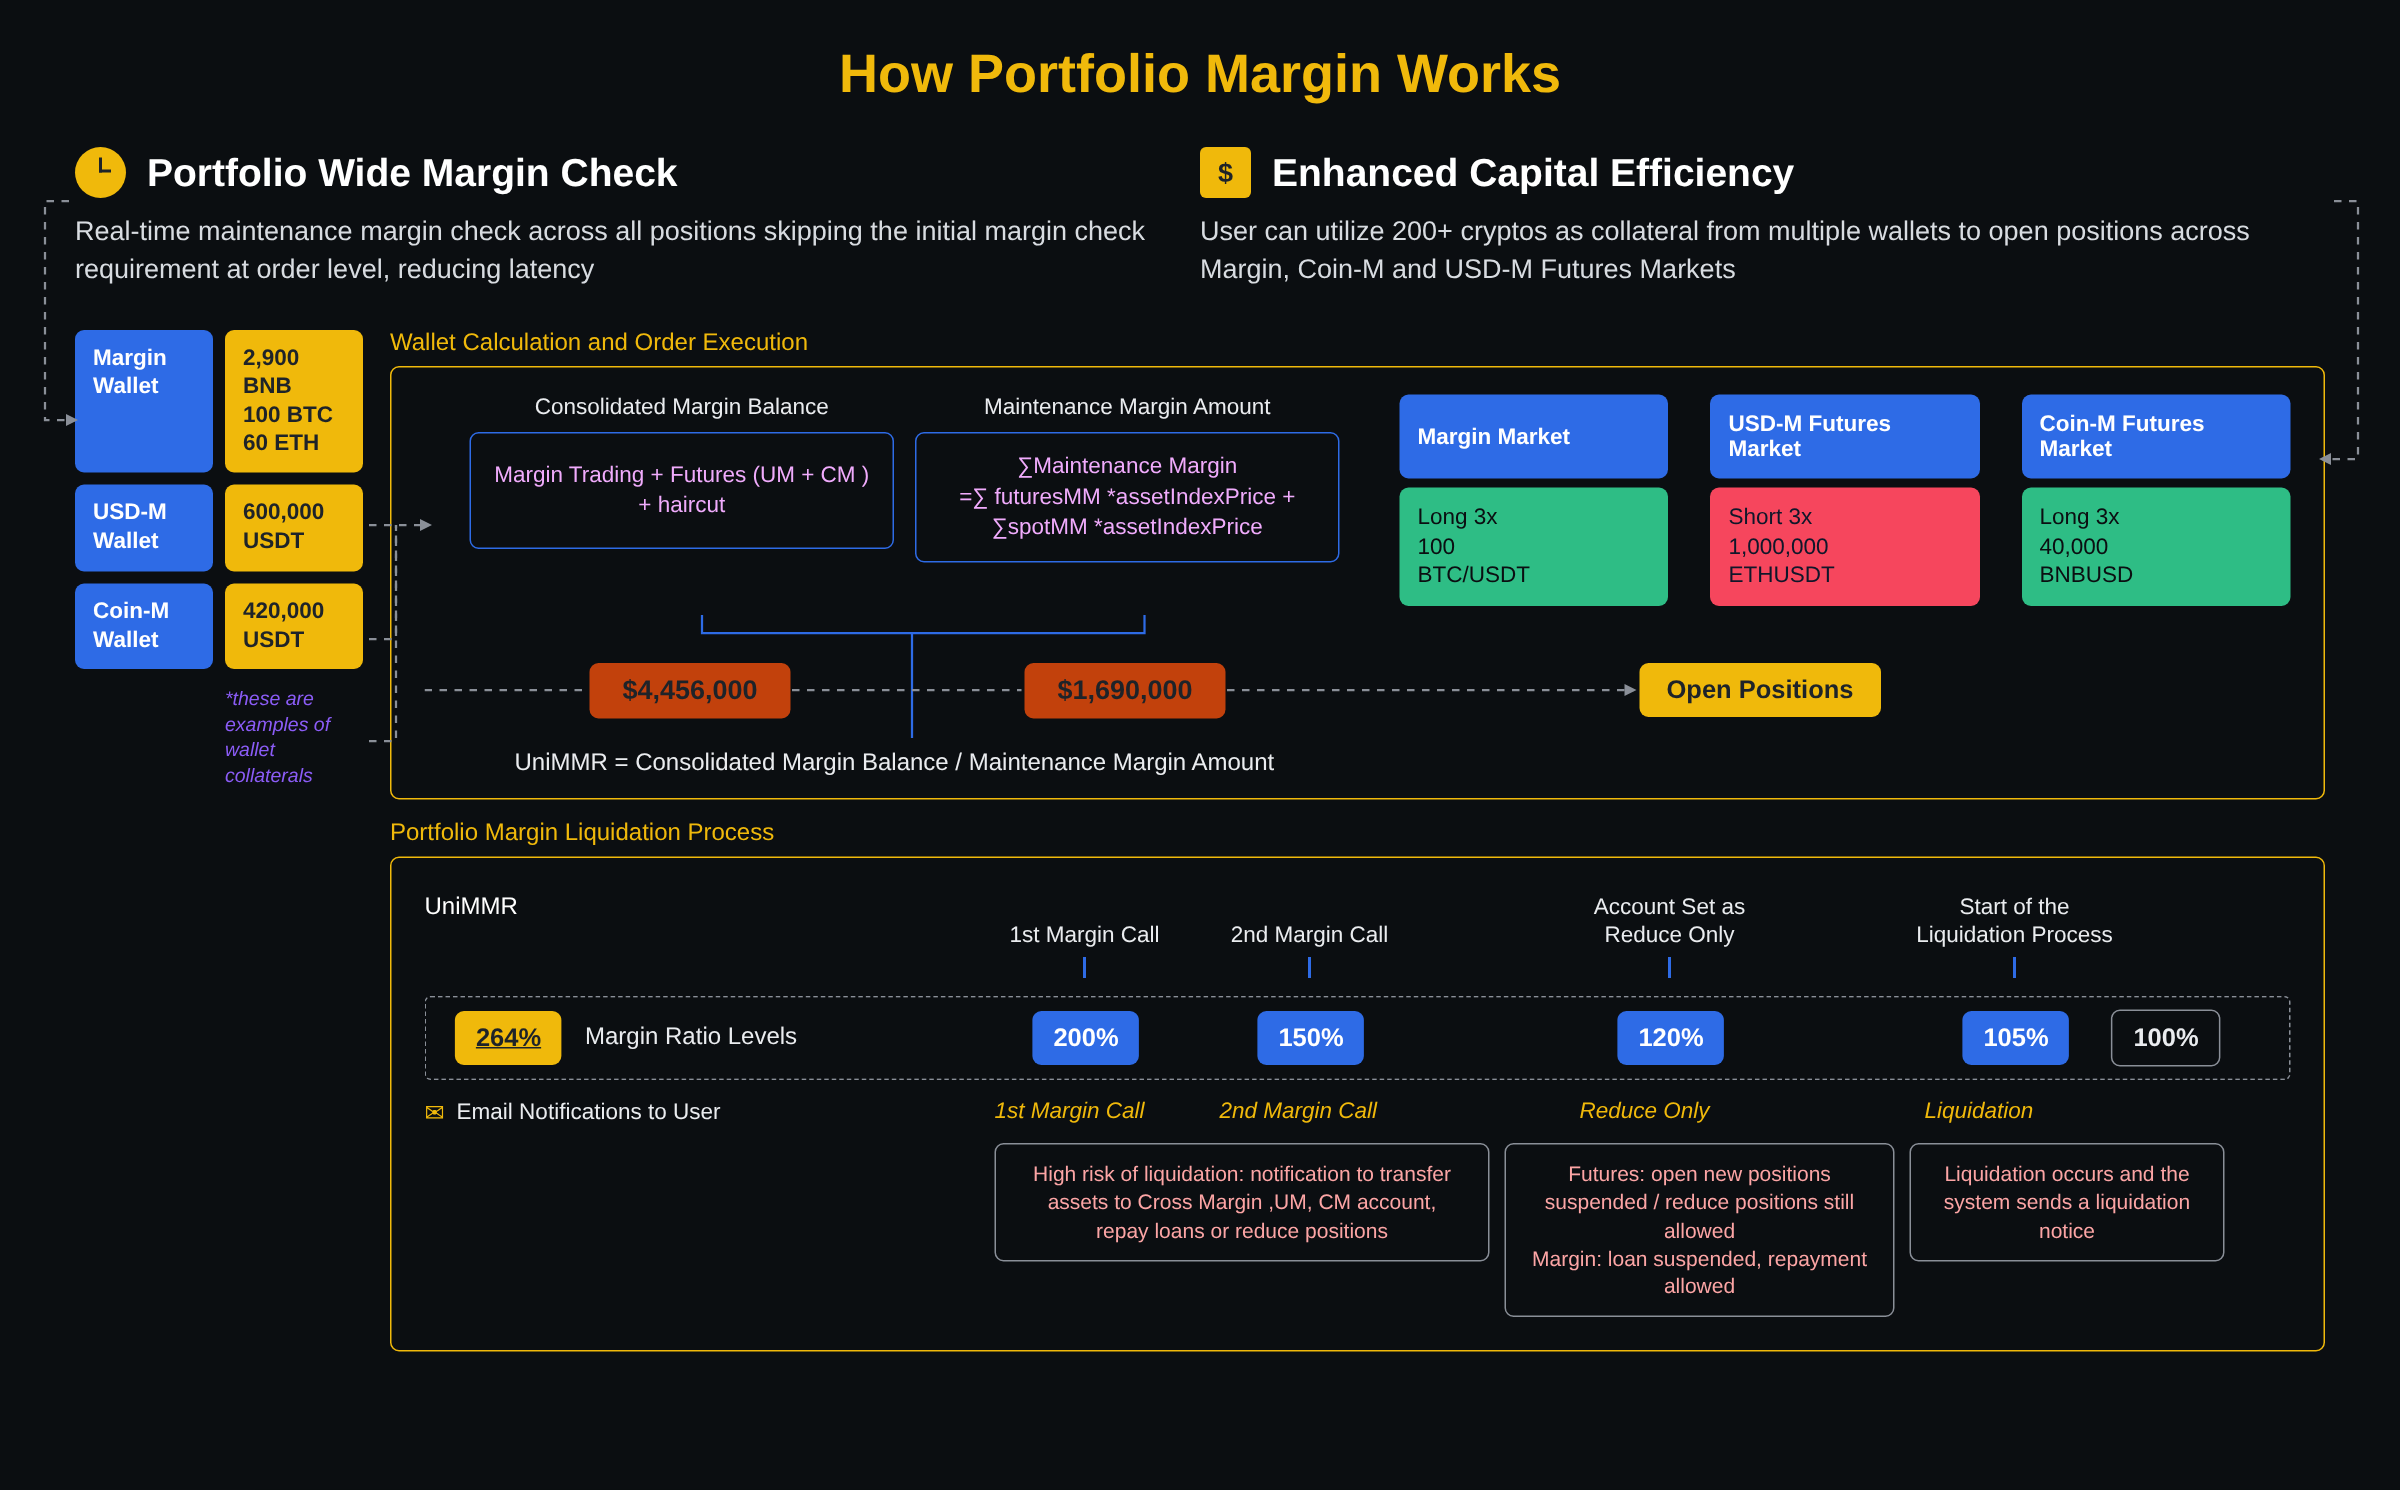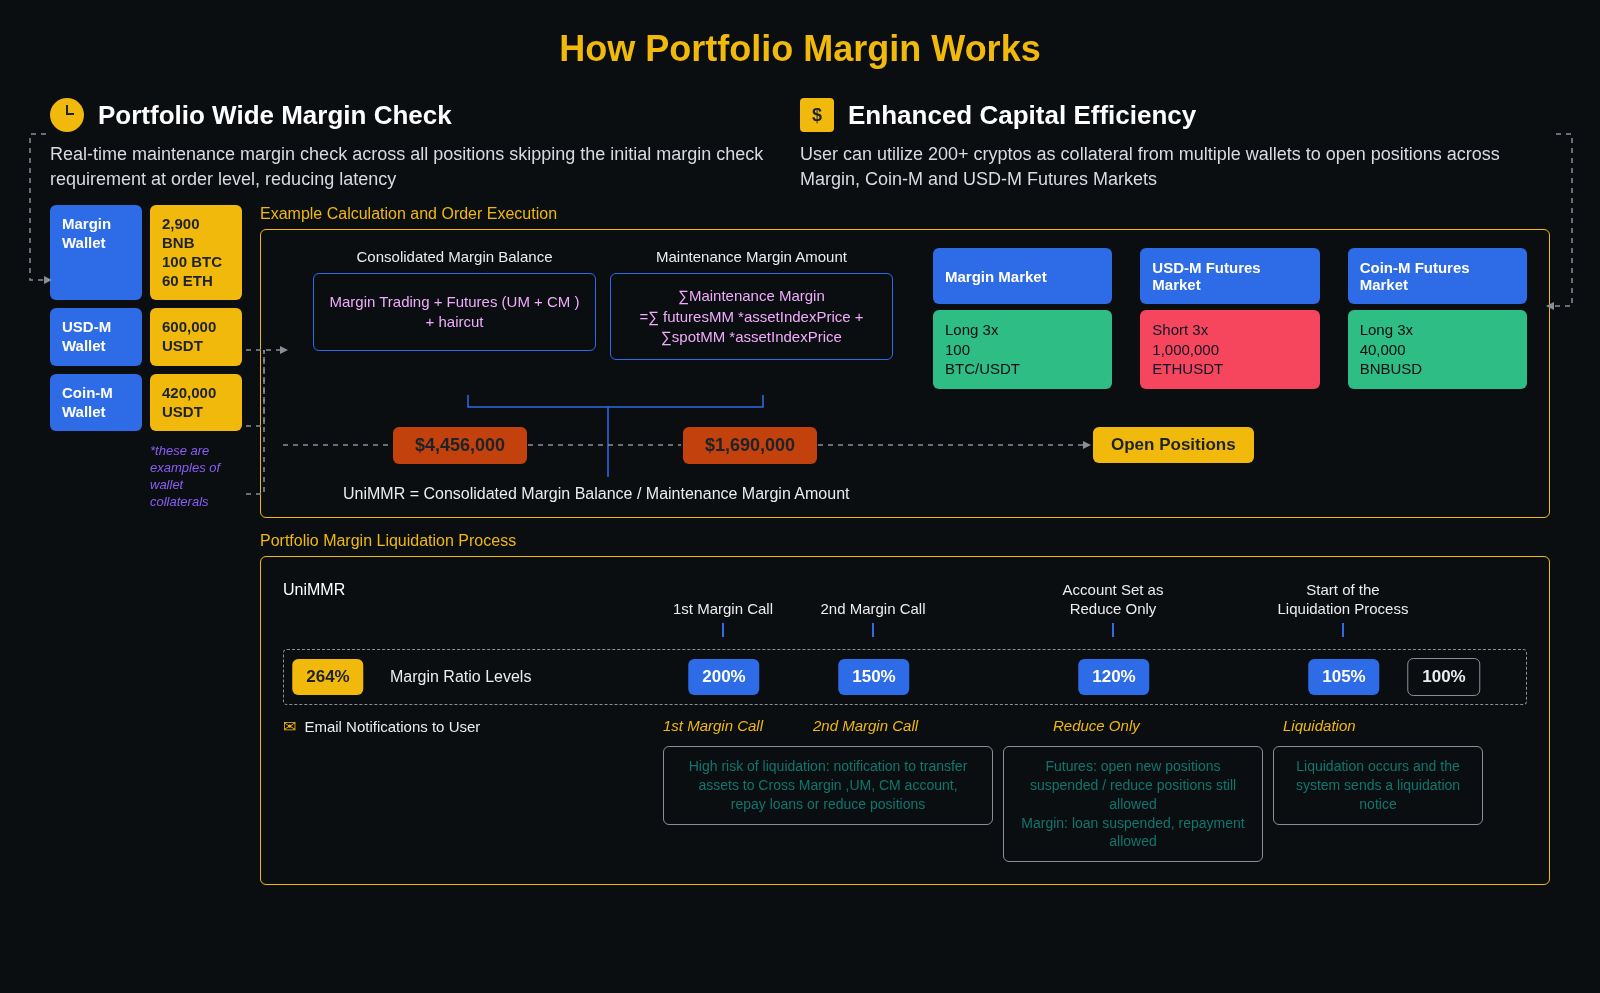--- a/index.html
+++ b/index.html
@@ -1,19 +1,19 @@
 <!DOCTYPE html>
 <html><head>
 <meta charset="utf-8">
 <style>
   *{box-sizing:border-box;margin:0;padding:0;font-family:-apple-system,BlinkMacSystemFont,"Segoe UI",Arial,sans-serif}
   body{background:#0b0e11;color:#eaecef;width:1600px;height:993px;overflow:hidden;position:relative}
   .wrap{padding:28px 50px 0 50px;position:relative;height:100%}
   h1{color:#f0b90b;font-size:36px;font-weight:700;text-align:center;margin-bottom:28px}
-  .intro{display:flex;margin-bottom:13px}
+  .intro{display:flex;margin-bottom:28px}
   .intro-col{flex:1}
   .intro-head{display:flex;align-items:center;gap:14px;margin-bottom:10px}
   .intro-head h2{color:#fff;font-size:26px;font-weight:700}
   .intro-col p{color:#d8dce1;font-size:18px;line-height:1.4}
   .icon-circle{width:34px;height:34px;background:#f0b90b;border-radius:50%;display:flex;align-items:center;justify-content:center;position:relative}
   .clock-hands{position:absolute;width:2px;height:10px;background:#1e2329;top:7px;left:16px}
   .clock-hands::after{content:"";position:absolute;width:8px;height:2px;background:#1e2329;top:8px;left:0}
   .icon-square{width:34px;height:34px;background:#f0b90b;border-radius:4px;display:flex;align-items:center;justify-content:center;color:#1e2329;font-weight:bold;font-size:18px}
   
   .body-grid{display:flex;gap:18px;align-items:flex-start}
@@ -48,21 +48,21 @@
   .liq-stages{display:flex;align-items:flex-end;margin:4px 0 12px 0;position:relative;height:60px}
   .liq-title{color:#fff;font-size:16px;align-self:flex-start;padding-top:4px}
   .stage{text-align:center;color:#eaecef;font-size:15px;line-height:1.25;position:absolute;bottom:0;transform:translateX(-50%)}
   .dashbox{border:1px dashed #8a8f98;border-radius:4px;padding:12px 16px;display:flex;align-items:center;position:relative;height:56px}
   .ratio-pill{border-radius:6px;padding:8px 14px;font-size:17px;font-weight:700;position:absolute;transform:translateX(-50%)}
   .ratio-label{color:#eaecef;font-size:16px;margin-left:90px}
   .email-row{display:flex;align-items:center;gap:8px;margin-top:12px;font-size:15px;color:#eaecef}
   .email-row .env{color:#f0b90b;font-size:16px}
   .annot{color:#f0b90b;font-style:italic;font-size:15px;position:absolute}
   .desc-row{position:relative;margin-top:10px;height:120px}
-  .desc-box{border:1px solid #8a8f98;border-radius:6px;padding:10px 17px;color:#0f766e;font-size:14px;text-align:center;line-height:1.35;position:absolute}
+  .desc-box{border:1px solid #8a8f98;border-radius:6px;padding:10px 17px;color:#fca5a5;font-size:14px;text-align:center;line-height:1.35;position:absolute}
   
   svg.connectors{position:absolute;top:0;left:0;pointer-events:none}
 </style>
 </head>
 <body>
 
 <div class="wrap">
   <h1>How Portfolio Margin Works</h1>
 
   <div class="intro">
@@ -100,21 +100,21 @@
       <div class="wallets-row">
         <div class="pill blue">Coin-M Wallet</div>
         <div class="pill yellow" style="white-space:pre-line">420,000 USDT</div>
       </div>
       <div class="footnote">*these are examples of wallet collaterals</div>
     </div>
 
     <div class="main-col">
 
       <div>
-        <div class="section-label">Example Calculation and Order Execution</div>
+        <div class="section-label">Wallet Calculation and Order Execution</div>
         <div class="panel" style="padding-bottom:14px">
           <div class="calc-top">
             <div class="calc-left">
               <div class="calc-box" style="margin-left:30px">
                 <div class="calc-box-title">Consolidated Margin Balance</div>
                 <div class="calc-box-body">Margin Trading + Futures (UM + CM ) + haircut</div>
               </div>
               <div class="calc-box">
                 <div class="calc-box-title">Maintenance Margin Amount</div>
                 <div class="calc-box-body" style="white-space:pre-line">∑Maintenance Margin
@@ -169,21 +169,21 @@
         <div class="panel" style="padding:16px 22px 18px 22px">
           <div class="liq-stages">
             <div class="liq-title">UniMMR</div>
           <div class="stage" style="left: 440px; width: 150px;">1st Margin Call<div style="width: 1.5px; height: 14px; background: rgb(46, 107, 230); margin: 4px auto 0px;"></div></div>
               <div class="stage" style="left: 590px; width: 150px;">2nd Margin Call<div style="width: 1.5px; height: 14px; background: rgb(46, 107, 230); margin: 4px auto 0px;"></div></div>
               <div class="stage" style="left: 830px; width: 150px;">Account Set as Reduce Only<div style="width: 1.5px; height: 14px; background: rgb(46, 107, 230); margin: 4px auto 0px;"></div></div>
               <div class="stage" style="left: 1060px; width: 150px;">Start of the Liquidation Process<div style="width: 1.5px; height: 14px; background: rgb(46, 107, 230); margin: 4px auto 0px;"></div></div>
             </div>
           <div class="dashbox">
             <span class="ratio-label">Margin Ratio Levels</span>
-          <div class="ratio-pill yellow" style="left: 44px;">264%</div>
+          <div class="ratio-pill yellow" style="left: 55px; text-decoration: underline;">264%</div>
               <div class="ratio-pill blue" style="left: 440px;">200%</div>
               <div class="ratio-pill blue" style="left: 590px;">150%</div>
               <div class="ratio-pill blue" style="left: 830px;">120%</div>
               <div class="ratio-pill blue" style="left: 1060px;">105%</div>
               <div class="ratio-pill " style="background: transparent; border: 1px solid rgb(138, 143, 152); color: rgb(234, 236, 239); left: 1160px;">100%</div>
             </div>
           <div class="email-row" style="position:relative">
             <span class="env">✉</span>
             <span>Email Notifications to User</span>
           <div class="annot" style="left: 380px; top: 0px;">1st Margin Call</div>

